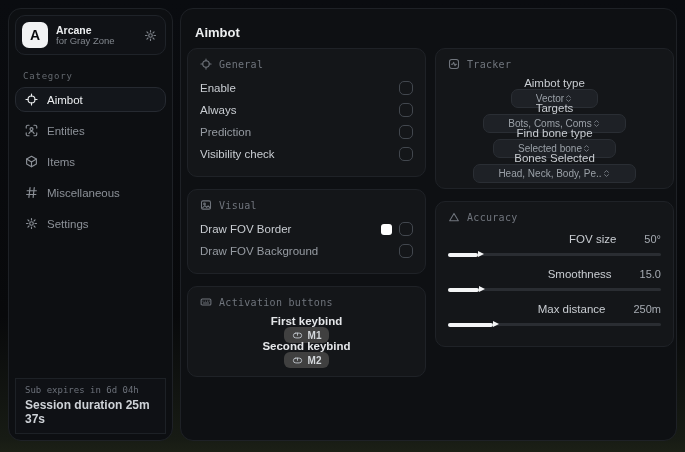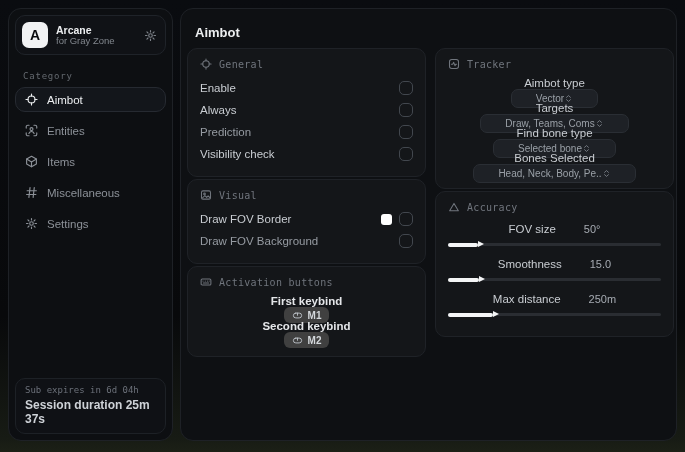--- a/index.html
+++ b/index.html
@@ -49,36 +49,36 @@
     padding:5px 9px; border-radius:10px; border:1px solid transparent;
     color:#8c9198; font-size:11.5px; cursor:default;
   }
   .nav-item.active {
     color:#eceef0; background:#13161b; border-color:#262a31;
   }
   .nav-item .icn { display:flex; flex:0 0 auto; }
 
   .sidebar-footer {
     margin:6px; margin-top:auto; padding:6px 9px 7px;
-    background:#0f1115; border:1px solid #1d2126; border-radius:10px;
+    background:#0f1115; border:1px solid #1d2126; border-radius:0;
   }
   .sub-expiry {
     font-family:"DejaVu Sans Mono", monospace;
     font-size:9px; color:#6c717a; margin-bottom:3px; white-space:nowrap;
   }
   .session-duration { font-size:12px; font-weight:bold; color:#ced2d7; }
 
   
   .page-title { position:absolute; left:14px; top:16px; font-size:13px; font-weight:bold; color:#eceef0; }
   .columns { position:absolute; left:6px; top:39px; display:flex; gap:9px; }
   .col { width:239px; display:flex; flex-direction:column; }
 
   .card {
     background:#141619; border:1px solid #1f2227; border-radius:10px;
-    padding:9px 12px 11px; margin-bottom:2px;
+    padding:9px 12px 11px; margin-bottom:12px;
   }
   .section-head {
     display:flex; align-items:center; gap:7px; margin-bottom:7px;
     font-family:"DejaVu Sans Mono", monospace;
     font-size:10px; color:#70757d; letter-spacing:.3px;
   }
   .section-head .icn { display:flex; }
 
   .row { display:flex; align-items:center; justify-content:space-between; height:22px; }
   .row.tall { height:25px;flex-direction:column; }
@@ -103,21 +103,21 @@
   .select-pill .icn { display:flex; color:#858b93; flex:0 0 auto; }
 
   .key-pill {
     display:flex; align-items:center; gap:5px;
     background:#404040; border-radius:6px; padding:2.5px 8px;
     font-size:10px; font-weight:bold; color:#d3d7db;
   }
   .key-pill .icn { display:flex; color:#b9bec5; }
 
   .slider-block { margin-top:2px; margin-bottom:9px; }
-  .slider-head { display:flex; justify-content:center; align-items:center; height:18px; }
+  .slider-head { display:flex; justify-content:flex-end; align-items:center; height:18px; }
   .slider-value { font-size:11px; color:#a6abb2;padding-left:28px; }
   .slider-track {
     position:relative; height:3px; margin-top:5px;
     background:#2a2d32; border-radius:2px; cursor:default;
   }
   .slider-fill {
     position:absolute; left:0; top:-0.5px; height:4px;
     background:#f4f5f6; border-radius:2px;
   }
   .slider-thumb {
@@ -322,21 +322,21 @@
               <span class="icn">
                 <svg width="9" height="9" viewBox="0 0 16 16">
                     <path d="M4.5 6 8 2.8 11.5 6M4.5 10 8 13.2 11.5 10"></path>
                   </svg>
               </span>
             </span>
           </div>
           <div class="row tall">
             <span class="row-label">Targets</span>
             <span class="select-pill">
-              <span class="val">Draw, Teams, Coms</span>
+              <span class="val">Bots, Coms, Coms</span>
               <span class="icn">
                 <svg width="9" height="9" viewBox="0 0 16 16">
                     <path d="M4.5 6 8 2.8 11.5 6M4.5 10 8 13.2 11.5 10"></path>
                   </svg>
               </span>
             </span>
           </div>
           <div class="row tall">
             <span class="row-label">Find bone type</span>
             <span class="select-pill">

